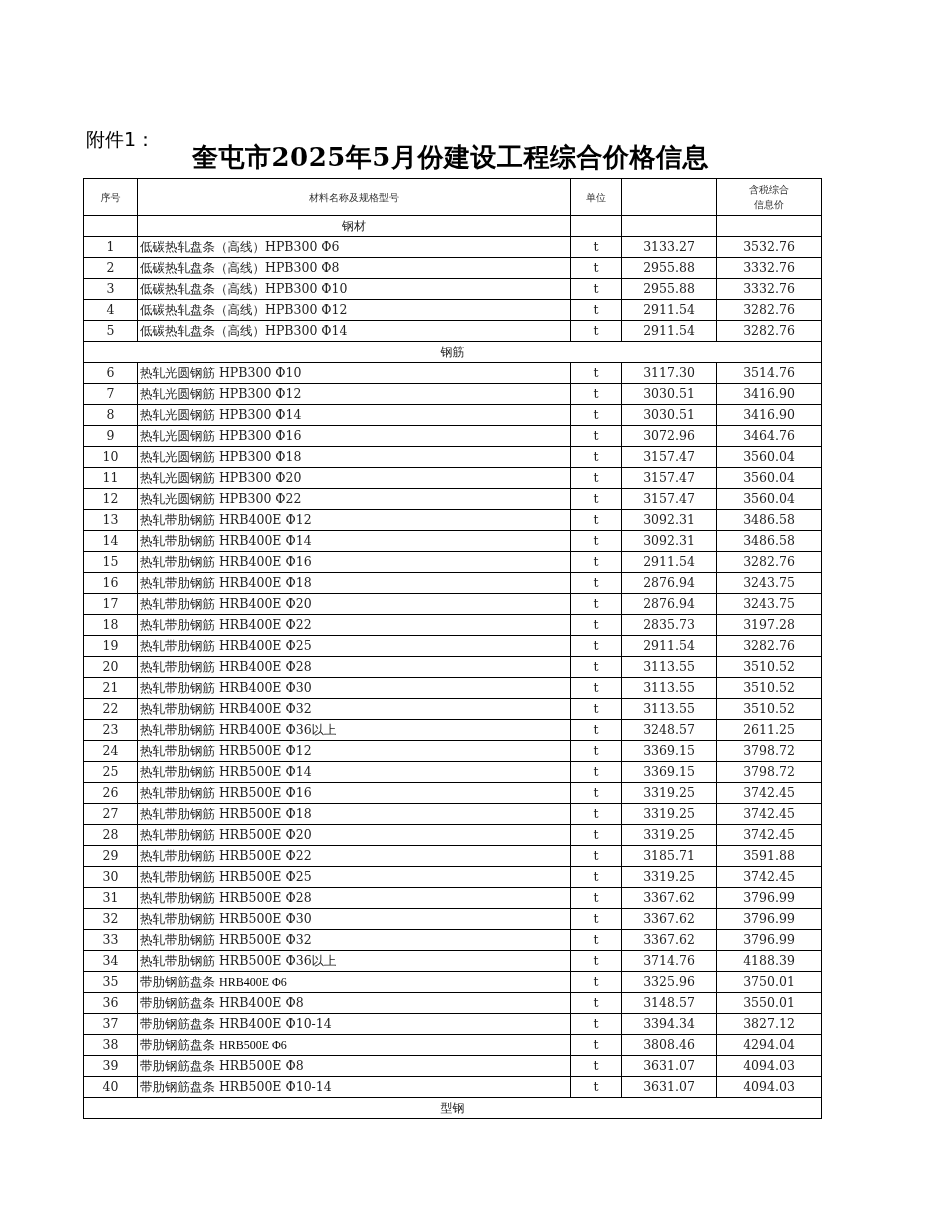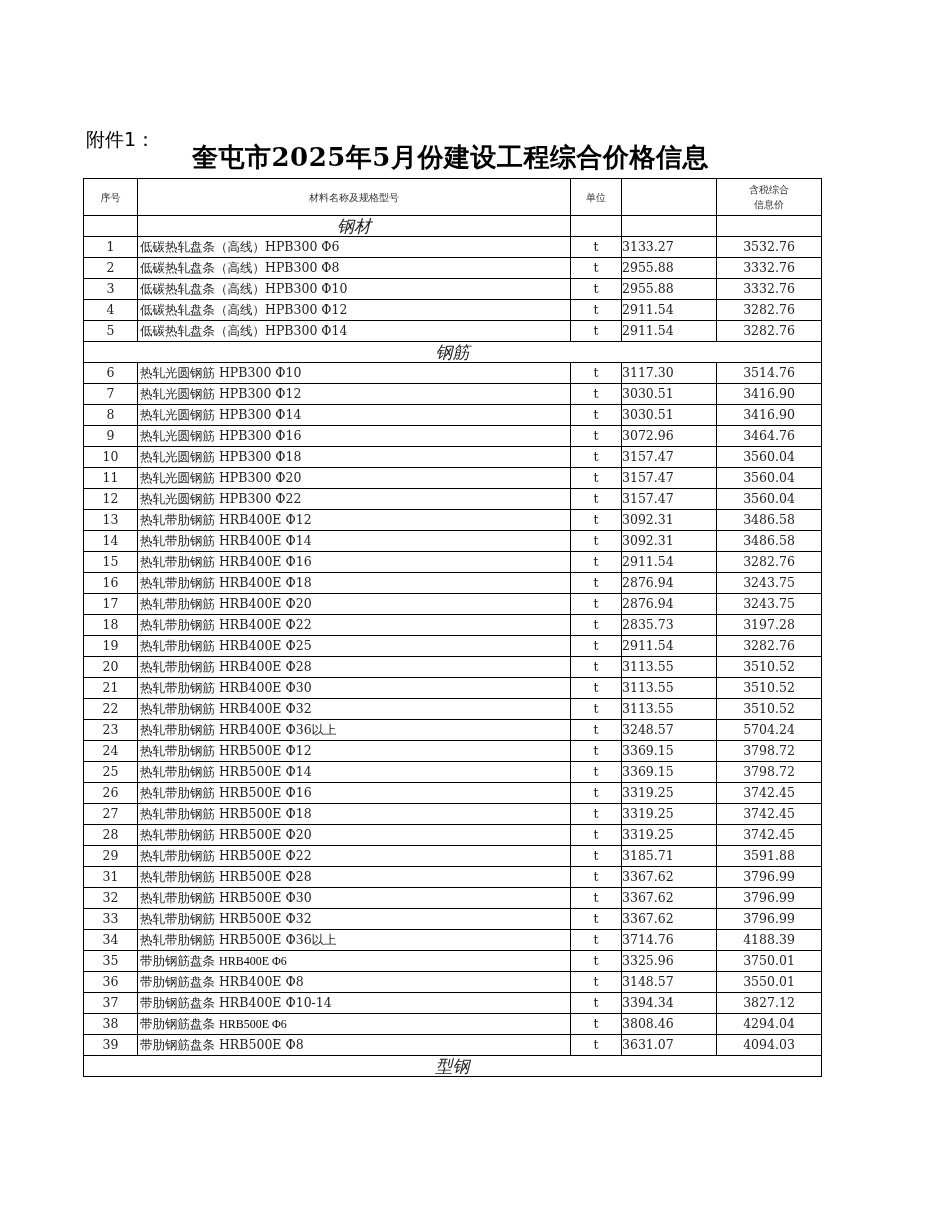--- a/index.html
+++ b/index.html
@@ -8,25 +8,25 @@
   .attachment { position: absolute; left: 86px; top: 118px; font-size: 19px;
                 font-family: "DejaVu Sans", "Liberation Sans", sans-serif; color: #000; margin-top: 9px; }
   .title { position: absolute; left: 192px; top: 140px; font-size: 26px; font-weight: bold;
            font-family: "DejaVu Serif", "Liberation Serif", serif; color: #000; letter-spacing: 0.5px; }
   table.price { position: absolute; left: 83px; top: 178px; width: 738px;
                 border-collapse: collapse; table-layout: fixed; }
   table.price td, table.price th { border: 1px solid #000; padding: 0; font-weight: normal;
                 font-size: 12.5px; color: #222; overflow: hidden; white-space: nowrap; }
   table.price tr.row td { height: 20px; line-height: 20px; }
   table.price tr.head th { height: 36px; line-height: 15px; font-size: 10px; color: #333; }
-  table.price tr.section td { height: 20px; line-height: 20px; text-align: center; font-size: 17px; font-style: italic; }
+  table.price tr.section td { height: 20px; line-height: 20px; text-align: center; font-size: 12px; }
   .c-no { text-align: center; }
   .c-name { text-align: left; padding-left: 2px !important; }
   .c-unit { text-align: center; }
-  .c-price { text-align: left; }
+  .c-price { text-align: center; }
   .c-tax { text-align: center; }
   .bold-spec { font-family: "Liberation Serif", serif; font-size: 12px; color: #000; }
   table.price { border: 1.5px solid #000; }
 </style>
 </head>
 <body>
 
 <div class="attachment">附件1：</div>
 <div class="title">奎屯市2025年5月份建设工程综合价格信息</div>
 
@@ -213,21 +213,21 @@
         <td class="c-name"><span>热轧带肋钢筋 HRB400E Φ32</span></td>
         <td class="c-unit">t</td>
         <td class="c-price">3113.55</td>
         <td class="c-tax">3510.52</td>
       </tr>
       <tr class="row">
         <td class="c-no">23</td>
         <td class="c-name"><span>热轧带肋钢筋 HRB400E Φ36以上</span></td>
         <td class="c-unit">t</td>
         <td class="c-price">3248.57</td>
-        <td class="c-tax">5704.24</td>
+        <td class="c-tax">2611.25</td>
       </tr>
       <tr class="row">
         <td class="c-no">24</td>
         <td class="c-name"><span>热轧带肋钢筋 HRB500E Φ12</span></td>
         <td class="c-unit">t</td>
         <td class="c-price">3369.15</td>
         <td class="c-tax">3798.72</td>
       </tr>
       <tr class="row">
         <td class="c-no">25</td>
@@ -258,20 +258,27 @@
         <td class="c-tax">3742.45</td>
       </tr>
       <tr class="row">
         <td class="c-no">29</td>
         <td class="c-name"><span>热轧带肋钢筋 HRB500E Φ22</span></td>
         <td class="c-unit">t</td>
         <td class="c-price">3185.71</td>
         <td class="c-tax">3591.88</td>
       </tr>
       <tr class="row">
+        <td class="c-no">30</td>
+        <td class="c-name"><span>热轧带肋钢筋 HRB500E Φ25</span></td>
+        <td class="c-unit">t</td>
+        <td class="c-price">3319.25</td>
+        <td class="c-tax">3742.45</td>
+      </tr>
+      <tr class="row">
         <td class="c-no">31</td>
         <td class="c-name"><span>热轧带肋钢筋 HRB500E Φ28</span></td>
         <td class="c-unit">t</td>
         <td class="c-price">3367.62</td>
         <td class="c-tax">3796.99</td>
       </tr>
       <tr class="row">
         <td class="c-no">32</td>
         <td class="c-name"><span>热轧带肋钢筋 HRB500E Φ30</span></td>
         <td class="c-unit">t</td>
@@ -316,20 +323,27 @@
       <tr class="row">
         <td class="c-no">38</td>
         <td class="c-name"><span>带肋钢筋盘条 </span><span class="bold-spec">HRB500E Φ6</span></td>
         <td class="c-unit">t</td>
         <td class="c-price">3808.46</td>
         <td class="c-tax">4294.04</td>
       </tr>
       <tr class="row">
         <td class="c-no">39</td>
         <td class="c-name"><span>带肋钢筋盘条 HRB500E Φ8</span></td>
+        <td class="c-unit">t</td>
+        <td class="c-price">3631.07</td>
+        <td class="c-tax">4094.03</td>
+      </tr>
+      <tr class="row">
+        <td class="c-no">40</td>
+        <td class="c-name"><span>带肋钢筋盘条 HRB500E Φ10-14</span></td>
         <td class="c-unit">t</td>
         <td class="c-price">3631.07</td>
         <td class="c-tax">4094.03</td>
       </tr>
       <tr class="section">
         <td colspan="5">型钢</td>
       </tr>
     </tbody>
 </table>
 

